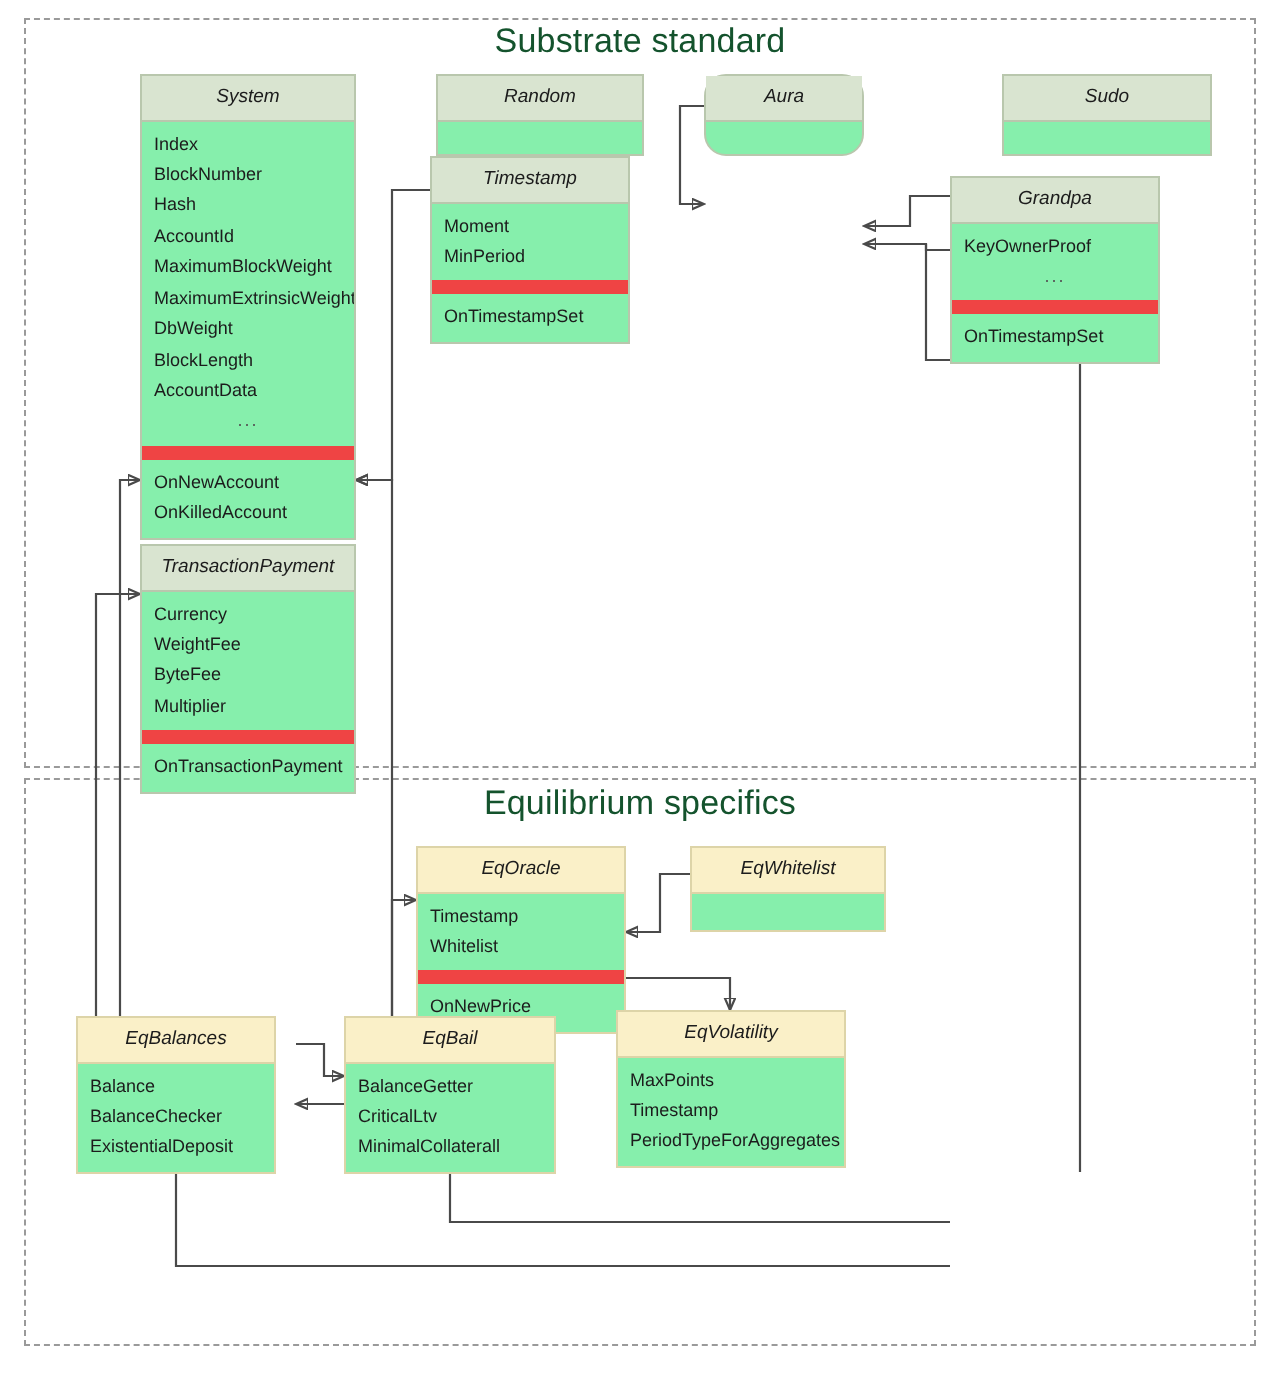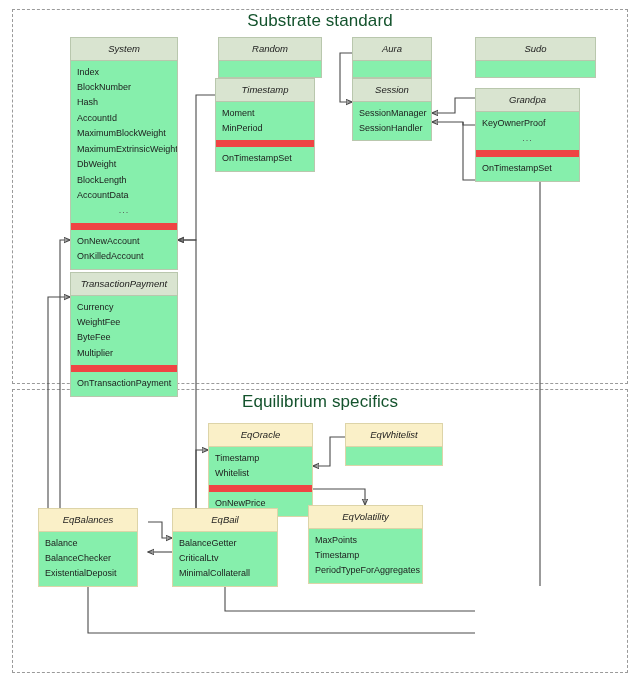--- a/index.html
+++ b/index.html
@@ -167,48 +167,41 @@
       <div class="row">OnNewAccount</div>
       <div class="row">OnKilledAccount</div>
     </div>
   </div>
 
   <div class="uml green" style="left:218px;top:37px;width:104px;">
     <div class="hdr">Random</div>
     <div class="sect" style="height:16px;"></div>
   </div>
 
-  <div class="uml green" style="left:352px;top:37px;width:80px;">
+  <div class="uml green" style="left:352px;top:37px;width:80px;border-radius:11px;">
     <div class="hdr">Aura</div>
     <div class="sect" style="height:16px;"></div>
   </div>
 
-  <div class="uml green" style="left:475px;top:37px;width:121px;">
+  <div class="uml green" style="left:501px;top:37px;width:105px;">
     <div class="hdr">Sudo</div>
     <div class="sect" style="height:16px;"></div>
   </div>
 
   <div class="uml green" style="left:215px;top:78px;width:100px;">
     <div class="hdr">Timestamp</div>
     <div class="sect">
       <div class="row">Moment</div>
       <div class="row">MinPeriod</div>
     </div>
     <div class="sect divided">
       <div class="row">OnTimestampSet</div>
     </div>
   </div>
 
-  <div class="uml green" style="left:352px;top:78px;width:80px;">
-    <div class="hdr">Session</div>
-    <div class="sect">
-      <div class="row">SessionManager</div>
-      <div class="row">SessionHandler</div>
-    </div>
-  </div>
 
   <div class="uml green" style="left:475px;top:88px;width:105px;">
     <div class="hdr">Grandpa</div>
     <div class="sect">
       <div class="row">KeyOwnerProof</div>
       <div class="row ellipsis">...</div>
     </div>
     <div class="sect divided">
       <div class="row">OnTimestampSet</div>
     </div>

